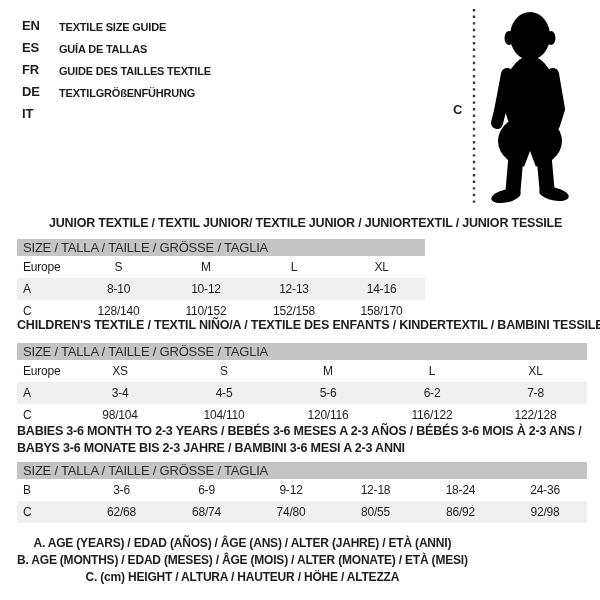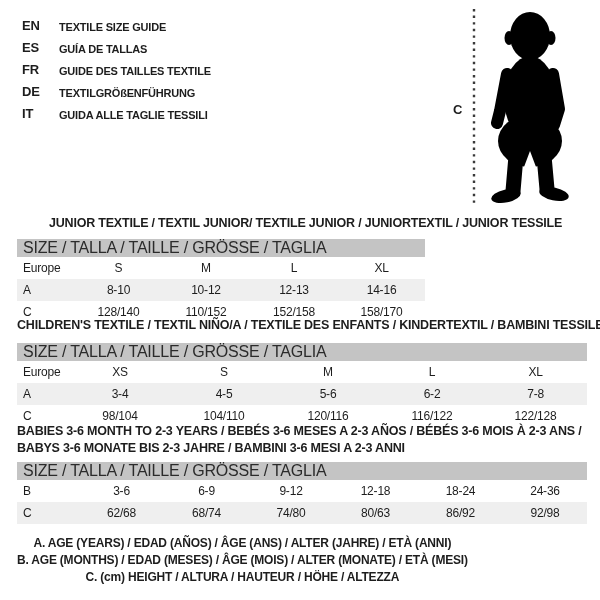--- a/index.html
+++ b/index.html
@@ -31,21 +31,21 @@
   #h-babies{top:423px;}
 
   
   .size-table{position:absolute;left:17px;border-collapse:collapse;table-layout:fixed;
               font-size:12px;letter-spacing:-0.2px;}
   #t-junior{top:239px;width:408px;}
   #t-children{top:343px;width:570px;}
   #t-babies{top:462px;width:570px;}
   .size-table th{
     background:var(--header-bar);font-weight:normal;text-align:left;
-    height:17px;padding:0 0 0 6px;font-size:16px;color:#2b2b2b;letter-spacing:-0.2px;
+    height:17px;padding:0 0 0 6px;font-size:13px;color:#2b2b2b;letter-spacing:-0.2px;
   }
   .size-table td{height:22px;padding:0 3px;text-align:center;white-space:nowrap;margin-left:38px;}
   .size-table td.rl{text-align:left;padding-left:6px;}
   .size-table tr.shaded td{background:var(--row-shaded);}
 
   
   .footnotes{position:absolute;left:17px;top:535px;text-align:center;}
   .footnote{font-weight:bold;font-size:12px;letter-spacing:-0.2px;line-height:17px;white-space:nowrap;}
 </style>
 </head>
@@ -63,21 +63,20 @@
   <div class="lang-row">
     <span class="lang-code">FR</span>
     <span class="lang-text">GUIDE DES TAILLES TEXTILE</span>
   </div>
   <div class="lang-row">
     <span class="lang-code">DE</span>
     <span class="lang-text">TEXTILGRÖßENFÜHRUNG</span>
   </div>
   <div class="lang-row">
     <span class="lang-code">IT</span>
-    <span class="lang-text">GUIDA ALLE TAGLIE TESSILI</span>
   </div>
 </header>
 
 <span class="height-label">C</span>
 <svg class="figure-svg" viewBox="0 0 150 212" aria-hidden="true">
   <g>
     <line x1="24" y1="5" x2="24" y2="203" stroke="#3a3a3a" stroke-width="2.4" stroke-dasharray="2.4 4.2"></line>
   </g>
   <g fill="#000000" stroke="none">
 
@@ -211,21 +210,21 @@
       <td>9-12</td>
       <td>12-18</td>
       <td>18-24</td>
       <td>24-36</td>
     </tr>
     <tr class="shaded">
       <td class="rl">C</td>
       <td>62/68</td>
       <td>68/74</td>
       <td>74/80</td>
-      <td>80/63</td>
+      <td>80/55</td>
       <td>86/92</td>
       <td>92/98</td>
     </tr>
   </tbody>
 </table>
 
 <footer class="footnotes">
   <div class="footnote">A. AGE (YEARS) / EDAD (AÑOS) / ÂGE (ANS) / ALTER (JAHRE) / ETÀ (ANNI)</div>
   <div class="footnote">B. AGE (MONTHS) / EDAD (MESES) / ÂGE (MOIS) / ALTER (MONATE) / ETÀ (MESI)</div>
   <div class="footnote">C. (cm) HEIGHT / ALTURA / HAUTEUR / HÖHE / ALTEZZA</div>

